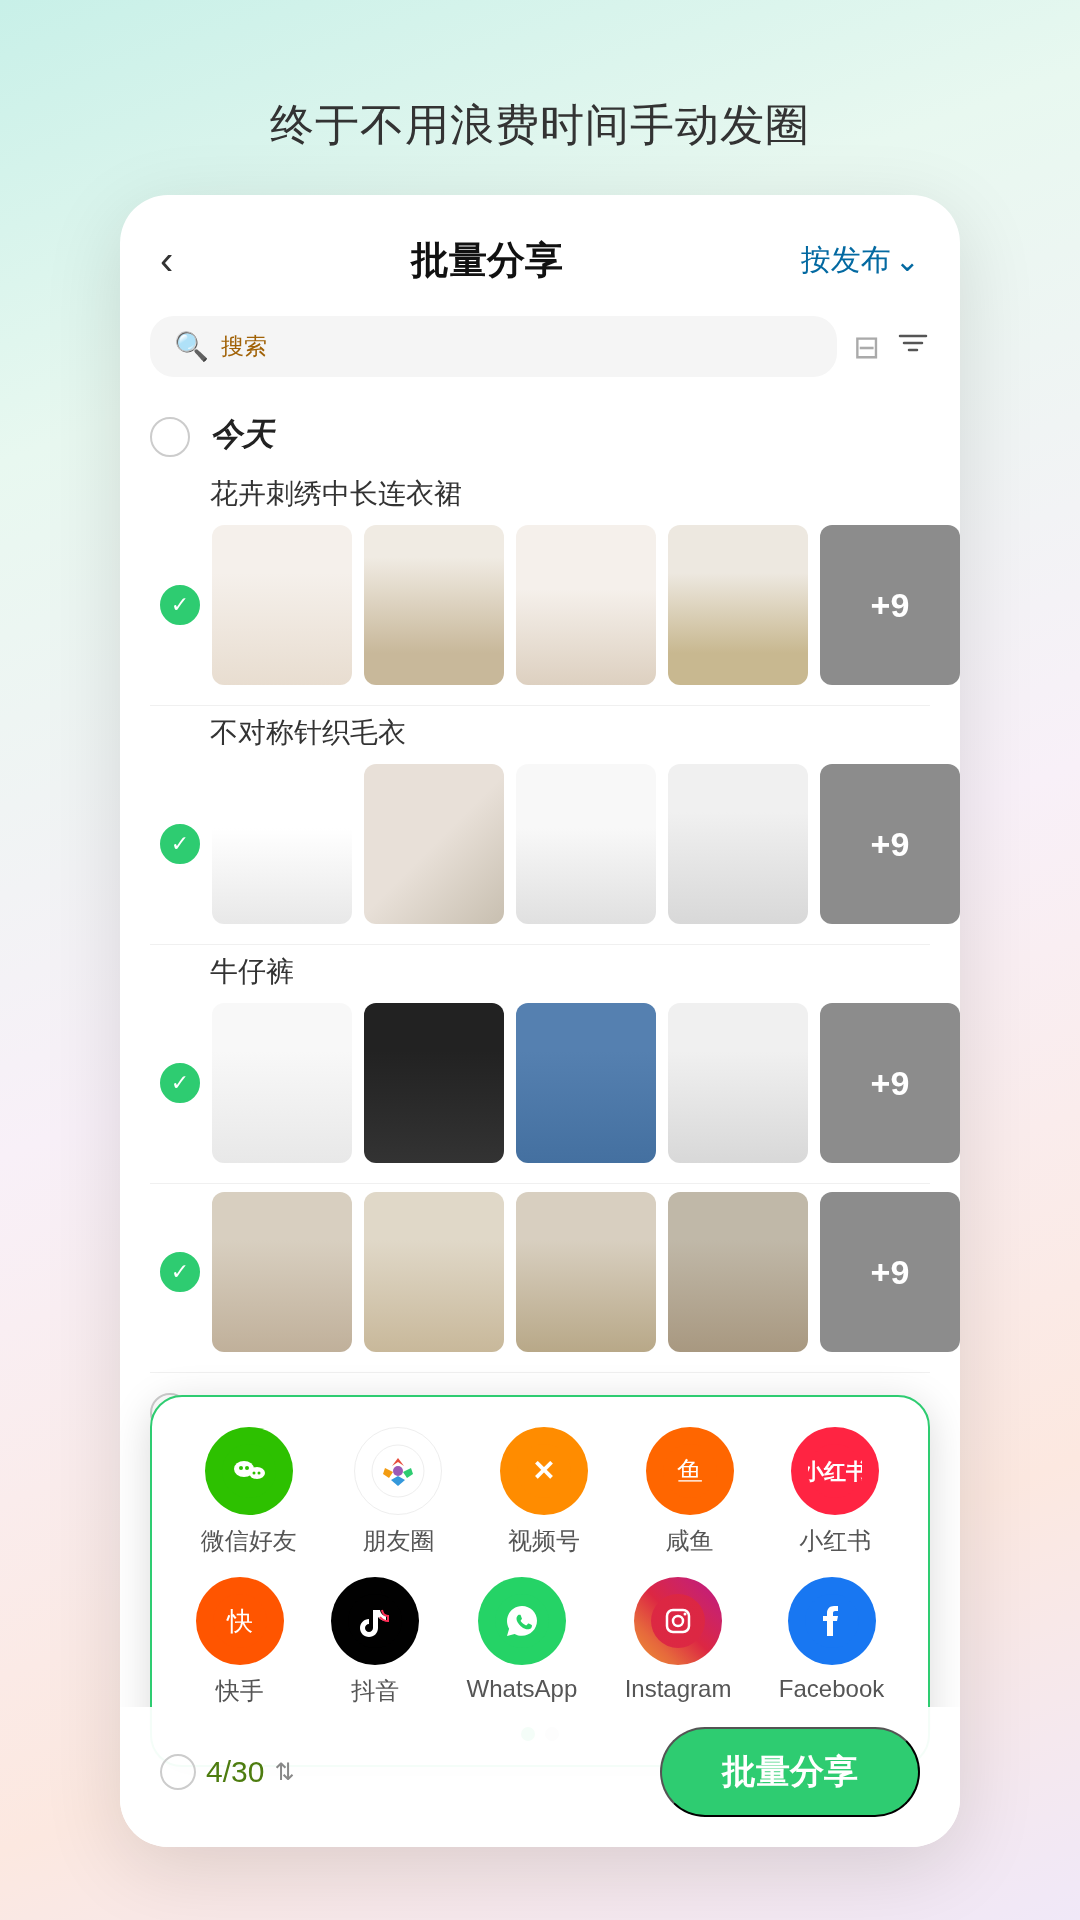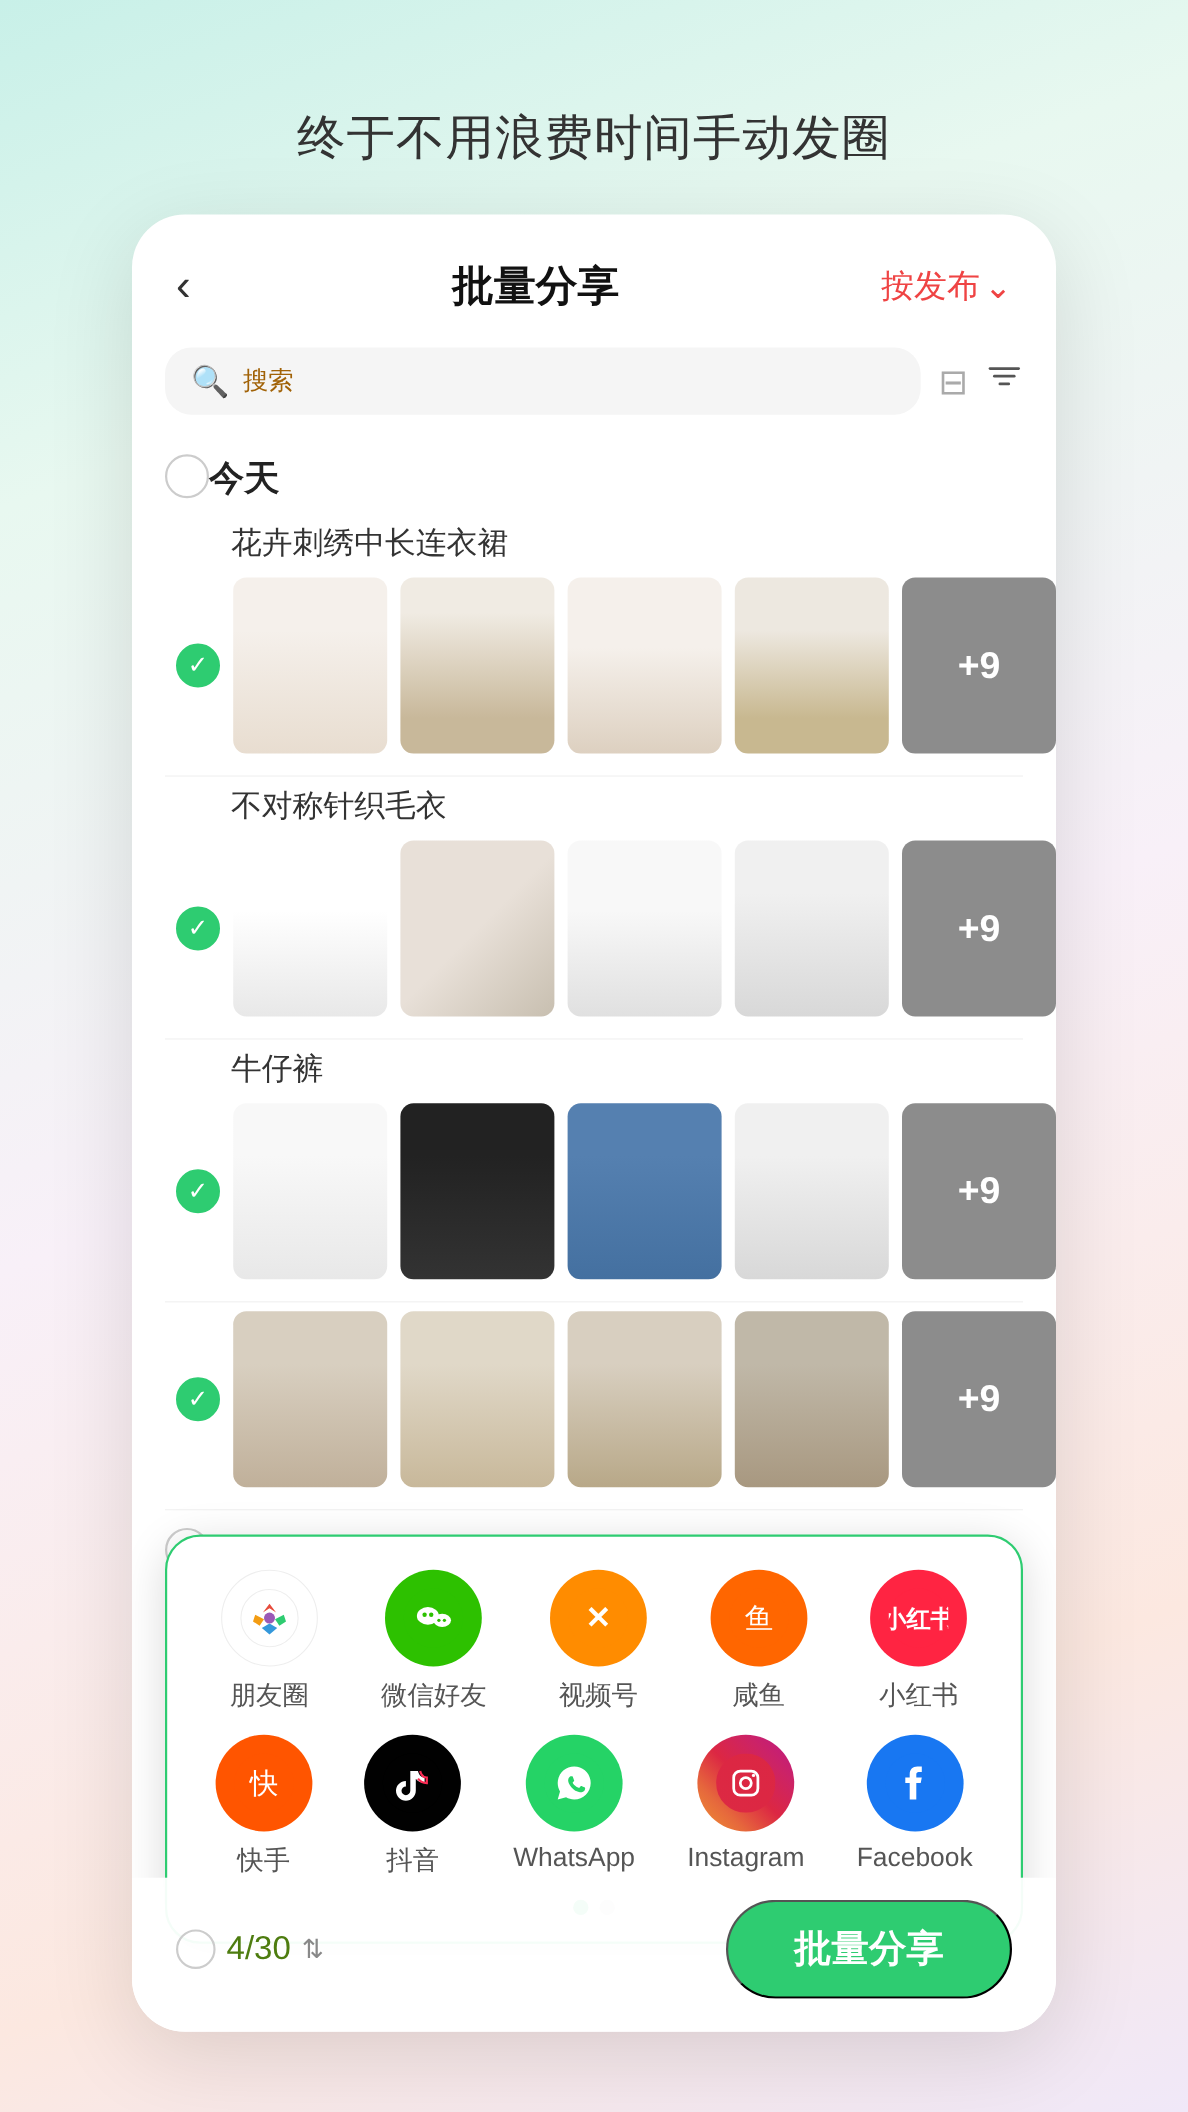--- a/index.html
+++ b/index.html
@@ -57,21 +57,21 @@
       color: #333;
       cursor: pointer;
     }
     .topbar-title {
       font-size: 38px;
       font-weight: 700;
       color: #111;
     }
     .topbar-sort {
       font-size: 30px;
-      color: #ef4444;
+      color: #0369a1;
       display: flex;
       align-items: center;
       gap: 4px;
     }
 
     
     .search-row {
       display: flex;
       align-items: center;
       padding: 10px 30px 20px;
@@ -87,22 +87,24 @@
       gap: 12px;
     }
     .search-icon { font-size: 28px; color: #aaa; }
     .search-placeholder { font-size: 23px; color: #a16207; }
     .search-btn-icon { font-size: 32px; color: #aaa; }
     .filter-icon { font-size: 34px; color: #555; }
 
     
     .section-header {
       display: flex;
-      align-items: flex-start;
+      align-items: flex-end;
       padding: 16px 30px 10px;
+      gap: 20px;
+      font-style: italic;
     }
     .circle-radio {
       width: 40px; height: 40px;
       border-radius: 50%;
       border: 2px solid #ccc;
       flex-shrink: 0;
     }
     .circle-radio.checked {
       background: #2ecc71;
       border-color: #2ecc71;
@@ -388,46 +390,46 @@
     </div>
   </div>
 
   <div style="padding: 8px 30px 120px 90px; font-size:28px; color:#333;">花卉印花蓬...</div>
 
   <div class="share-popup">
 
     <div class="share-icons-row">
 
       <div class="share-item">
+        <div class="share-icon-circle ic-wechat">
+          <svg width="54" height="54" viewBox="0 0 54 54" fill="none">
+            <circle cx="27" cy="27" r="27" fill="#2DC100"></circle>
+            <ellipse cx="22" cy="25" rx="10" ry="8" fill="white"></ellipse>
+            <ellipse cx="35" cy="29" rx="8" ry="6" fill="white"></ellipse>
+            <circle cx="19" cy="24" r="2" fill="#2DC100"></circle>
+            <circle cx="25" cy="24" r="2" fill="#2DC100"></circle>
+            <circle cx="32" cy="29" r="1.5" fill="#2DC100"></circle>
+            <circle cx="37" cy="29" r="1.5" fill="#2DC100"></circle>
+          </svg>
+        </div>
+        <span class="share-icon-label">微信好友</span>
+      </div>
+
+      <div class="share-item">
         <div class="share-icon-circle ic-pengyouquan" style="background:#fff;border:1px solid #eee;">
           <svg width="54" height="54" viewBox="0 0 54 54">
             <circle cx="27" cy="27" r="26" fill="white" stroke="#eee"></circle>
             <path d="M27 14 L33 22 L27 18 L21 22 Z" fill="#e74c3c"></path>
             <path d="M14 24 L22 28 L18 34 L12 30 Z" fill="#f39c12"></path>
             <path d="M40 24 L32 28 L36 34 L42 30 Z" fill="#2ecc71"></path>
             <path d="M20 36 L27 32 L34 36 L27 42 Z" fill="#3498db"></path>
             <circle cx="27" cy="27" r="5" fill="#9b59b6"></circle>
           </svg>
         </div>
         <span class="share-icon-label">朋友圈</span>
-      </div>
-
-      <div class="share-item">
-        <div class="share-icon-circle ic-wechat">
-          <svg width="54" height="54" viewBox="0 0 54 54" fill="none">
-            <circle cx="27" cy="27" r="27" fill="#2DC100"></circle>
-            <ellipse cx="22" cy="25" rx="10" ry="8" fill="white"></ellipse>
-            <ellipse cx="35" cy="29" rx="8" ry="6" fill="white"></ellipse>
-            <circle cx="19" cy="24" r="2" fill="#2DC100"></circle>
-            <circle cx="25" cy="24" r="2" fill="#2DC100"></circle>
-            <circle cx="32" cy="29" r="1.5" fill="#2DC100"></circle>
-            <circle cx="37" cy="29" r="1.5" fill="#2DC100"></circle>
-          </svg>
-        </div>
-        <span class="share-icon-label">微信好友</span>
       </div>
 
       <div class="share-item">
         <div class="share-icon-circle ic-video" style="background:#ff8c00;">
           <svg width="54" height="54" viewBox="0 0 54 54" fill="none">
             <circle cx="27" cy="27" r="27" fill="#FF8C00"></circle>
             <text x="27" y="36" text-anchor="middle" font-size="28" fill="white" font-weight="bold">✕</text>
           </svg>
         </div>
         <span class="share-icon-label">视频号</span>

